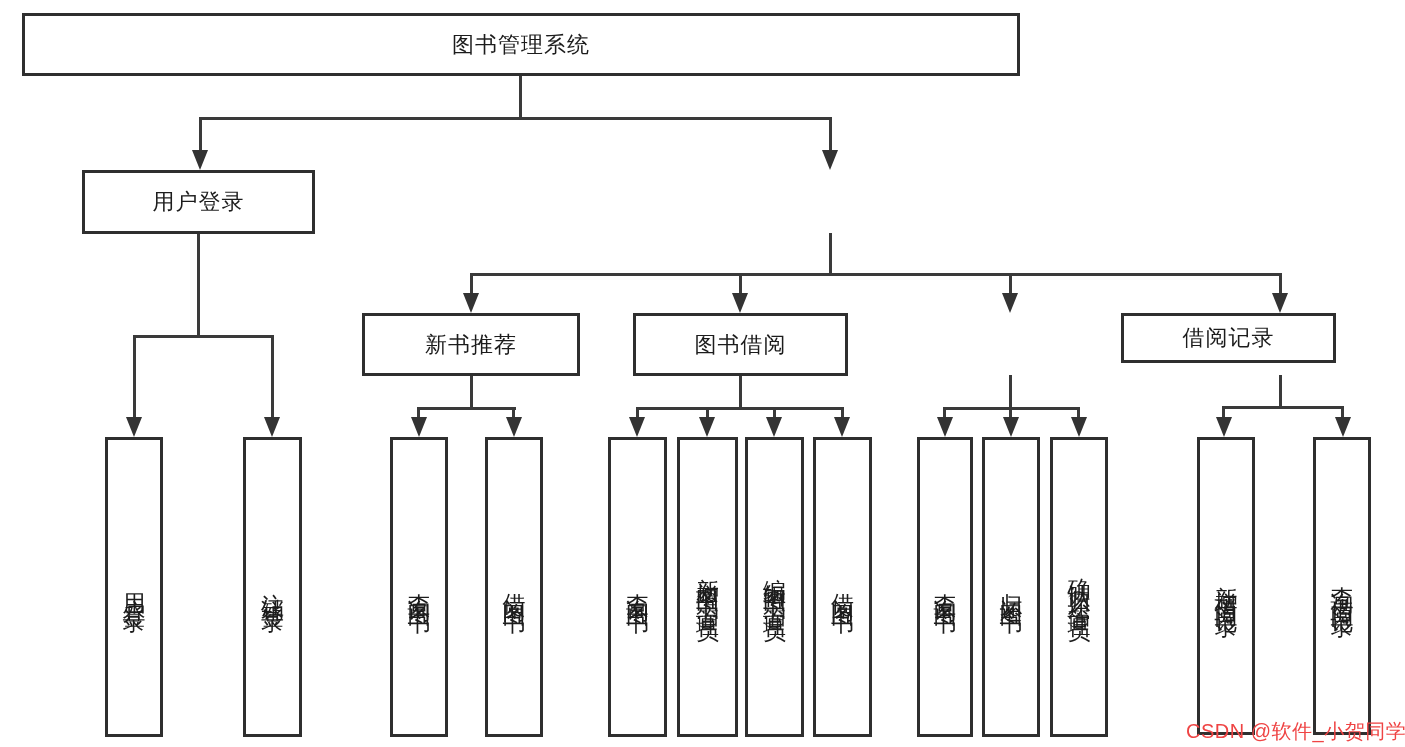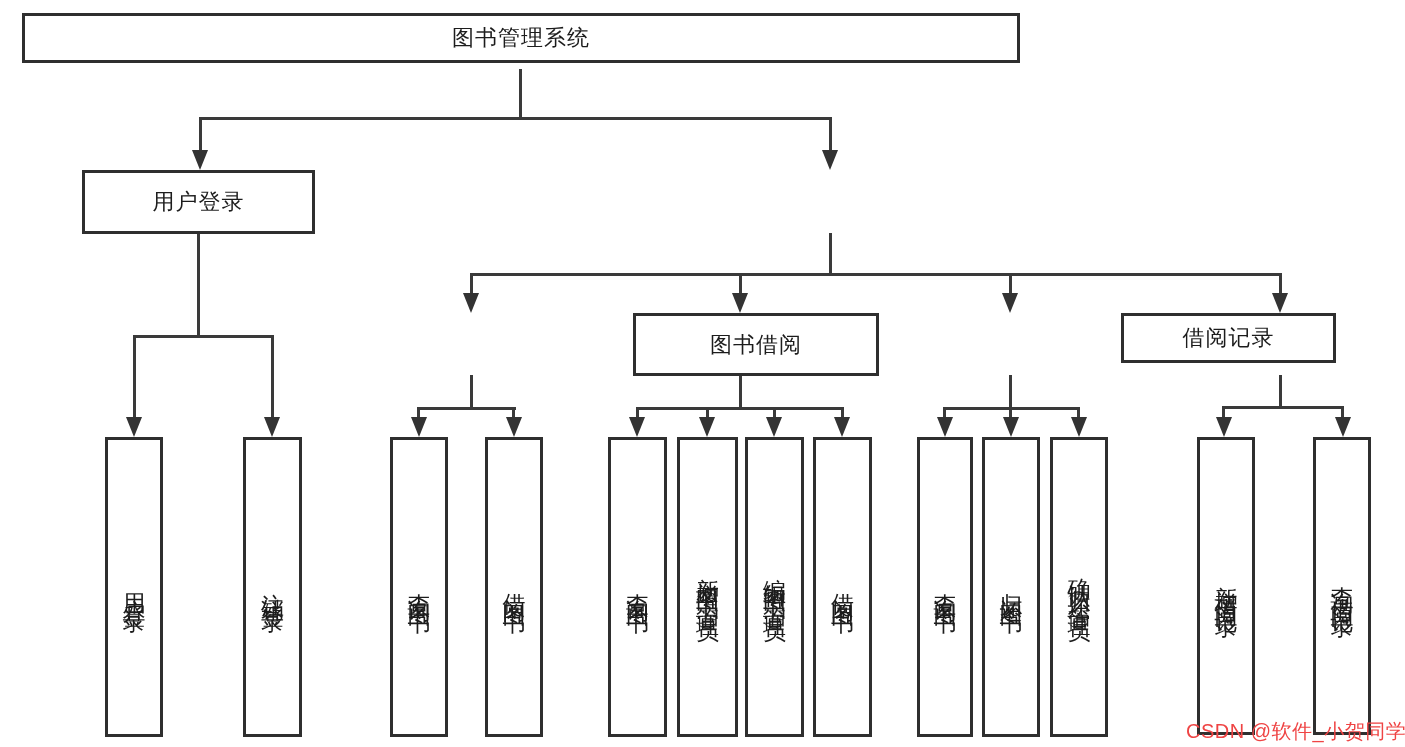--- a/index.html
+++ b/index.html
@@ -87,25 +87,26 @@
   <div class="arr" style="left:1003px;top:417px;"></div>
   <div class="arr" style="left:1071px;top:417px;"></div>
 
   <div class="vl" style="left:1279px;top:375px;height:33px;"></div>
   <div class="hl" style="left:1222px;top:406px;width:122px;"></div>
   <div class="vl" style="left:1222px;top:406px;height:12px;"></div>
   <div class="vl" style="left:1341px;top:406px;height:12px;"></div>
   <div class="arr" style="left:1216px;top:417px;"></div>
   <div class="arr" style="left:1335px;top:417px;"></div>
 
-  <div class="box" style="left:22px;top:13px;width:998px;height:50px;">图书管理系统</div>
+  <div class="box" style="left:22px;top:13px;width:998px;height:63px;">图书管理系统</div>
 
   <div class="box" style="left:82px;top:170px;width:233px;height:64px;">用户登录</div>
 
-  <div class="box" style="left:633px;top:313px;width:246px;height:63px;">图书借阅</div>
+  <div class="box" style="left:362px;top:313px;width:218px;height:63px;">新书推荐</div>
+  <div class="box" style="left:633px;top:313px;width:215px;height:63px;">图书借阅</div>
   <div class="box" style="left:1121px;top:313px;width:215px;height:50px;">借阅记录</div>
 
   <div class="box vbox" style="left:105px;top:437px;width:58px;height:300px;">
     <span>用户登录</span>
   </div>
   <div class="box vbox" style="left:243px;top:437px;width:59px;height:300px;">
     <span>注销登录</span>
   </div>
 
   <div class="box vbox" style="left:390px;top:437px;width:58px;height:300px;">

